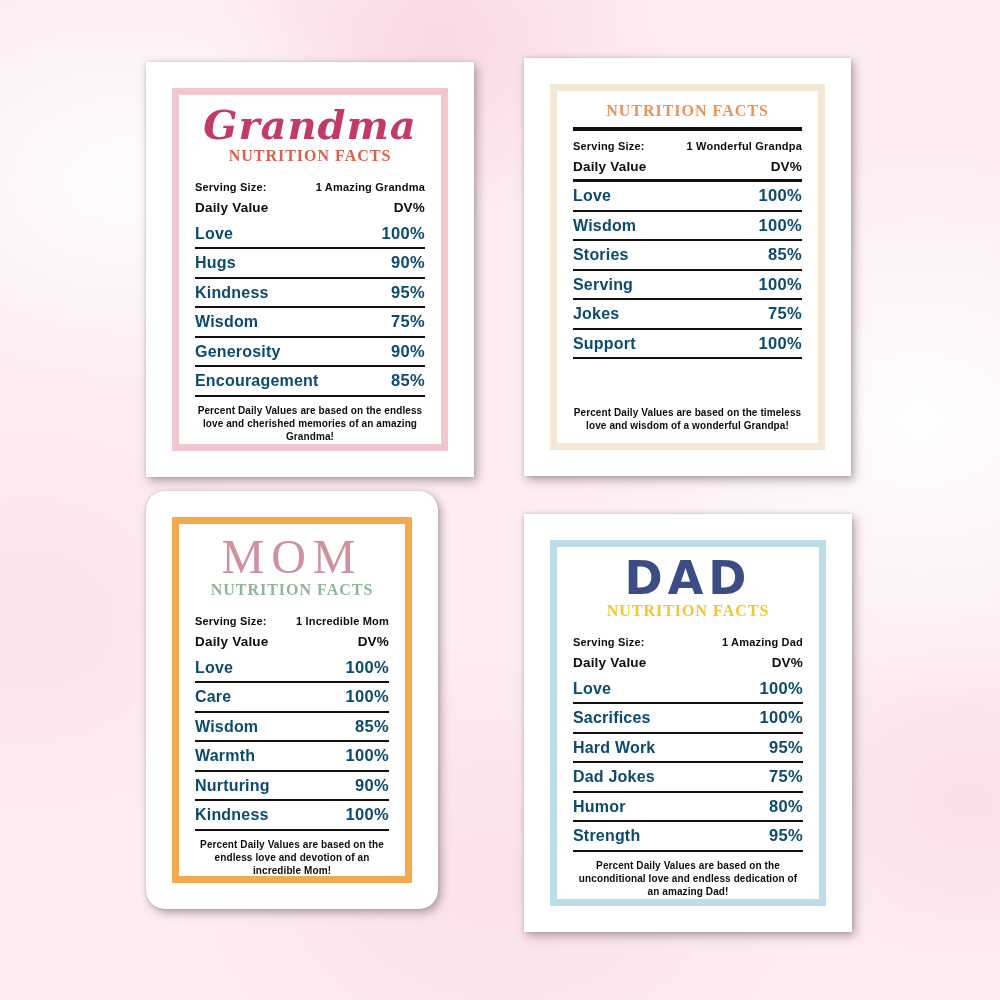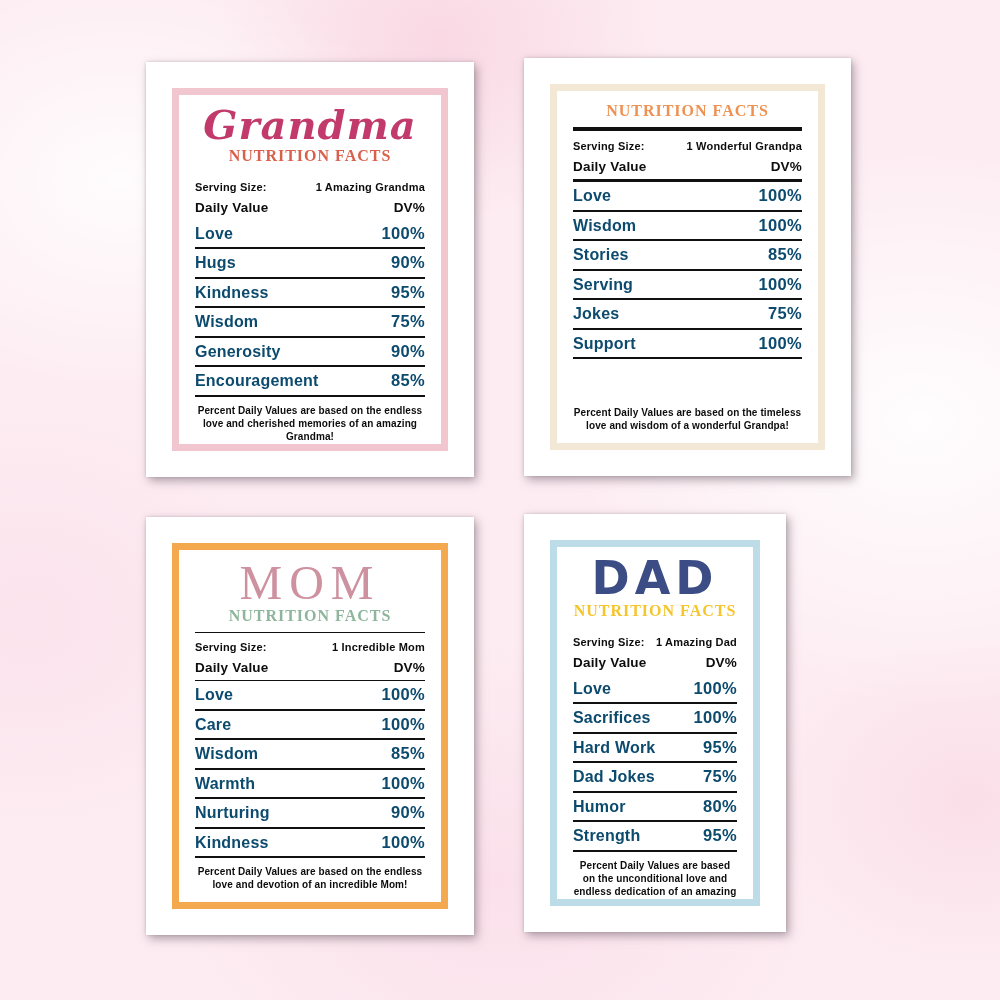--- a/index.html
+++ b/index.html
@@ -18,22 +18,22 @@
       radial-gradient(ellipse 360px 300px at 3% 62%, rgba(250,220,232,0.6), transparent 70%),
       radial-gradient(ellipse 300px 240px at 97% 80%, rgba(247,206,220,0.45), transparent 70%);
   }
   .card{
     position:absolute;background:#ffffff;
     box-shadow:3px 4px 9px rgba(105,90,100,0.5), 0 0 3px rgba(150,125,140,0.35);
     padding:26px;box-sizing:border-box;
   }
   .card-grandma{left:146px;top:62px;width:328px;height:415px;--frame:#f2c6ce;--title:#c13a6b;--subtitle:#d9604a;}
   .card-grandpa{left:524px;top:58px;width:327px;height:418px;--frame:#f3e7d6;--title:#29bfc5;--subtitle:#ee9254;}
-  .card-mom{left:146px;top:517px;width:328px;height:418px;--frame:#f4a94f;--title:#ce91a0;--subtitle:#8fb59c;}
-  .card-dad{left:524px;top:514px;width:262px;height:418px;--frame:#bcdce8;--title:#3c4c85;--subtitle:#f5c52c;}
+  .card-mom{left:146px;top:491px;width:292px;height:418px;border-radius:19px;--frame:#f4a94f;--title:#ce91a0;--subtitle:#8fb59c;}
+  .card-dad{left:524px;top:514px;width:328px;height:418px;--frame:#bcdce8;--title:#3c4c85;--subtitle:#f5c52c;}
   .frame{
     border:7px solid var(--frame);
     height:100%;box-sizing:border-box;
     padding:10px 16px 9px;
     display:flex;flex-direction:column;overflow:hidden;
   }
   .title{margin:0;text-align:center;color:var(--title);line-height:1.02;}
   .title-script{font-family:"DejaVu Serif", serif;font-style:italic;font-weight:700;font-size:40px;letter-spacing:1px;}
   .title-block{font-family:"DejaVu Sans", sans-serif;font-weight:800;letter-spacing:3px;}
   .size-grandpa{font-size:34px;}

